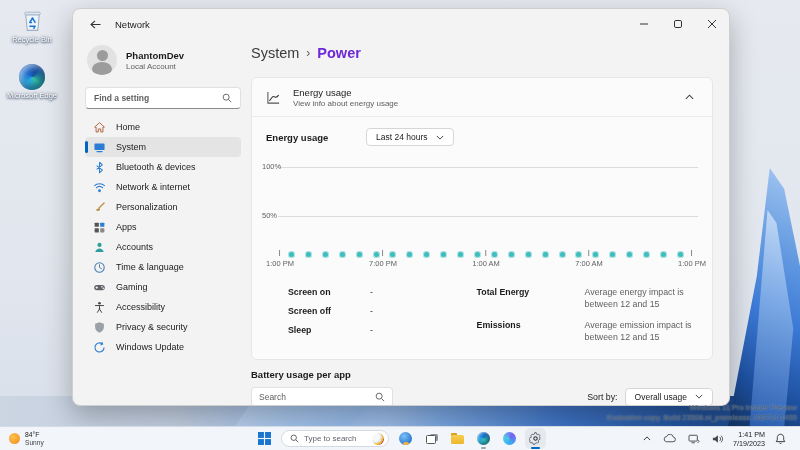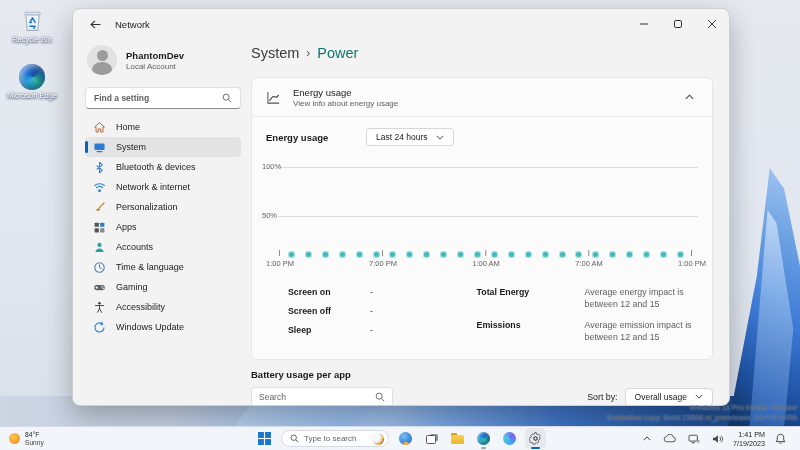--- a/index.html
+++ b/index.html
@@ -61,21 +61,21 @@
     font-size:9px; color:#1b1b1b; cursor:pointer; position:relative; }
   .nav-item.sel { background:rgba(0,0,0,.06); }
   .nav-item.sel:before { content:""; position:absolute; left:0; top:4px; width:3px; height:12px; border-radius:2px; background:var(--accent); }
   .nav-item svg { flex:0 0 auto; }
 
   
   .main { position:absolute; left:178px; top:30px; width:480px; height:368px; padding:4px 18px 0 0; }
   .breadcrumb { display:flex; align-items:center; gap:7px; font-size:14.5px; margin:2px 0 16px 0; }
   .bc-parent { color:#3b3b3b; cursor:pointer; }
   .bc-sep { color:#5f5f5f; font-size:12px; }
-  .bc-current { font-weight:normal; color:#0f766e; }
+  .bc-current { font-weight:bold; color:#6d28d9; }
 
   .card { background:#fbfbfb; border:1px solid #e6e6e6; border-radius:6px; height:283px; }
   .card-head { display:flex; align-items:center; height:39px; padding:0 14px; border-bottom:1px solid #ececec; cursor:pointer; }
   .ch-texts { margin-left:12px; }
   .ch-title { font-size:9.5px; color:#1b1b1b; }
   .ch-sub { font-size:8px; color:#5f5f5f; margin-top:1px; }
   .chev-btn { margin-left:auto; padding:4px; cursor:pointer; }
 
   .range-row { display:flex; align-items:center; height:40px; padding:0 14px; }
   .range-label { font-size:9.5px; font-weight:bold; width:100px; }
@@ -296,20 +296,26 @@
         </div>
         <div class="nav-item">
           <svg width="13" height="13" viewBox="0 0 16 16">
               <circle cx="8" cy="2.8" r="1.6" fill="#444"></circle>
               <path d="M3 5.6h10M8 5.6v4.2M8 9.8l-2.6 4.2M8 9.8l2.6 4.2" fill="none" stroke="#444" stroke-width="1.2" stroke-linecap="round"></path>
             </svg>
           <span>Accessibility</span>
         </div>
         <div class="nav-item">
           <svg width="13" height="13" viewBox="0 0 16 16">
+              <path d="M8 1.6l5.4 1.9v4c0 3.4-2.2 5.9-5.4 6.9-3.2-1-5.4-3.5-5.4-6.9v-4z" fill="#9aa0a6"></path>
+            </svg>
+          <span>Privacy &amp; security</span>
+        </div>
+        <div class="nav-item">
+          <svg width="13" height="13" viewBox="0 0 16 16">
               <path d="M13.6 8a5.6 5.6 0 1 1-2.1-4.4" fill="none" stroke="#2b7cd3" stroke-width="1.4"></path>
               <path d="M11 1.4l.8 2.6-2.6.8" fill="none" stroke="#2b7cd3" stroke-width="1.3"></path>
             </svg>
           <span>Windows Update</span>
         </div>
       </div>
     </div>
 
     <div class="main">
       <div class="breadcrumb">

